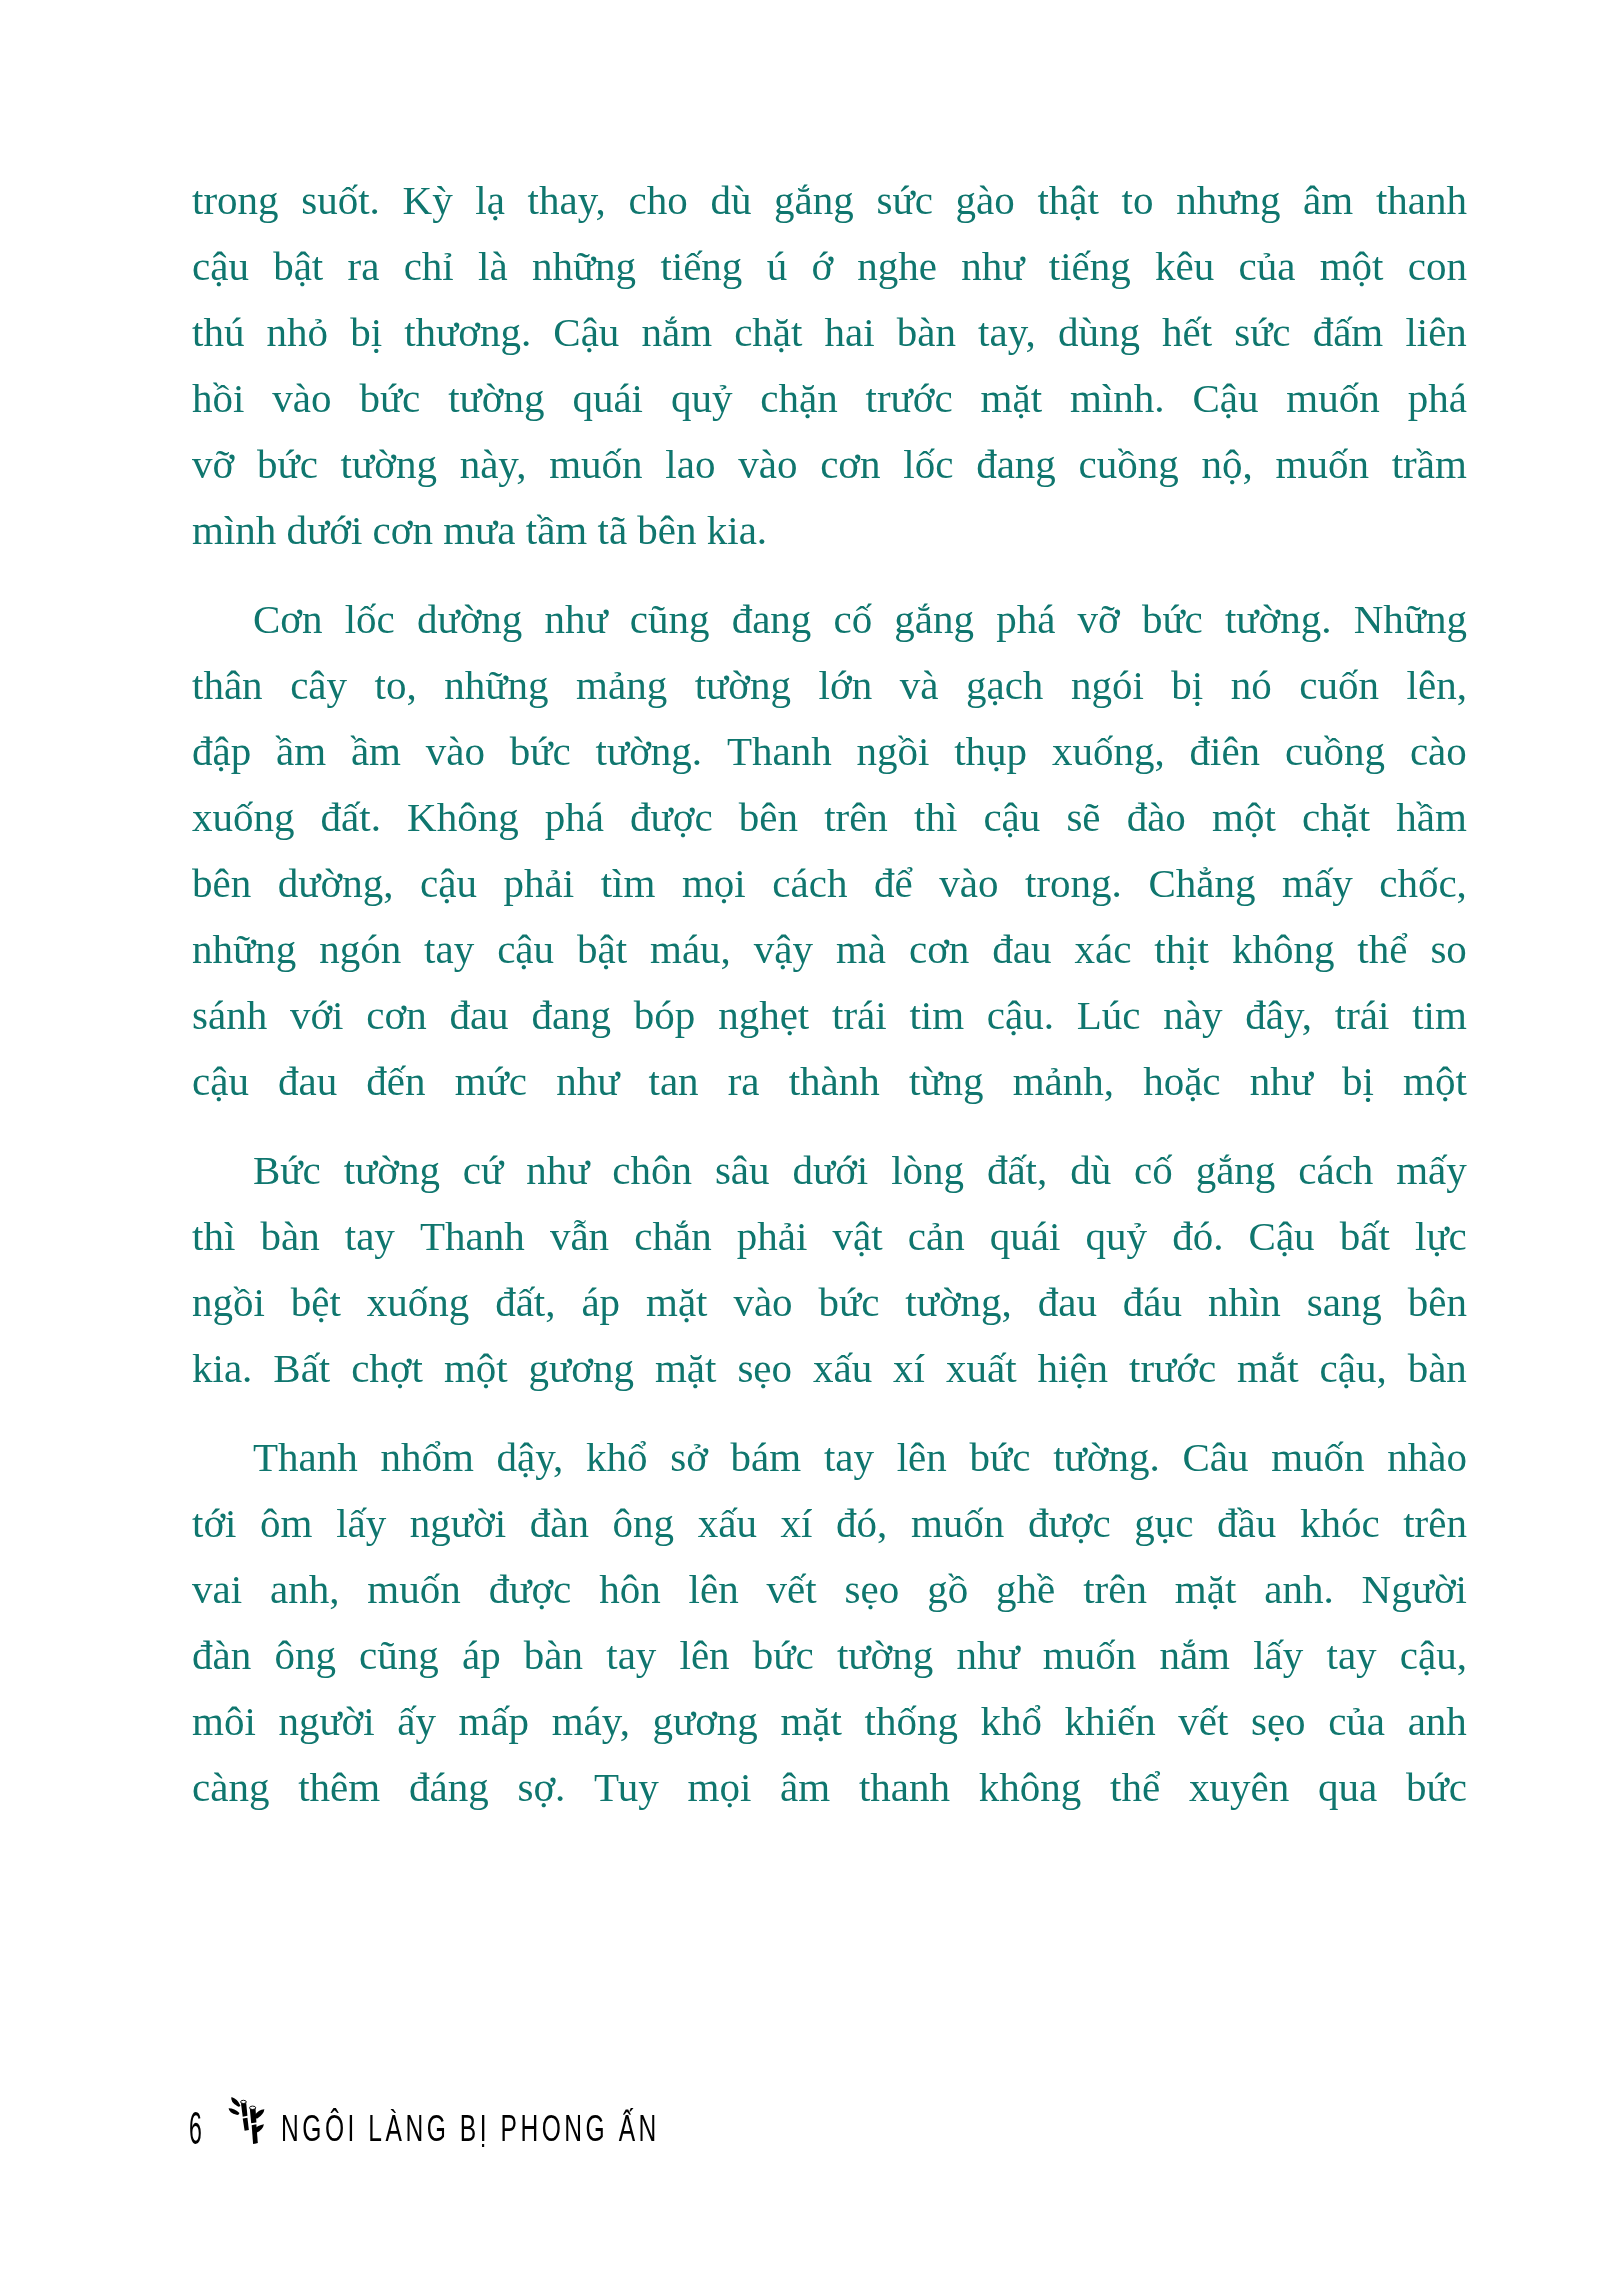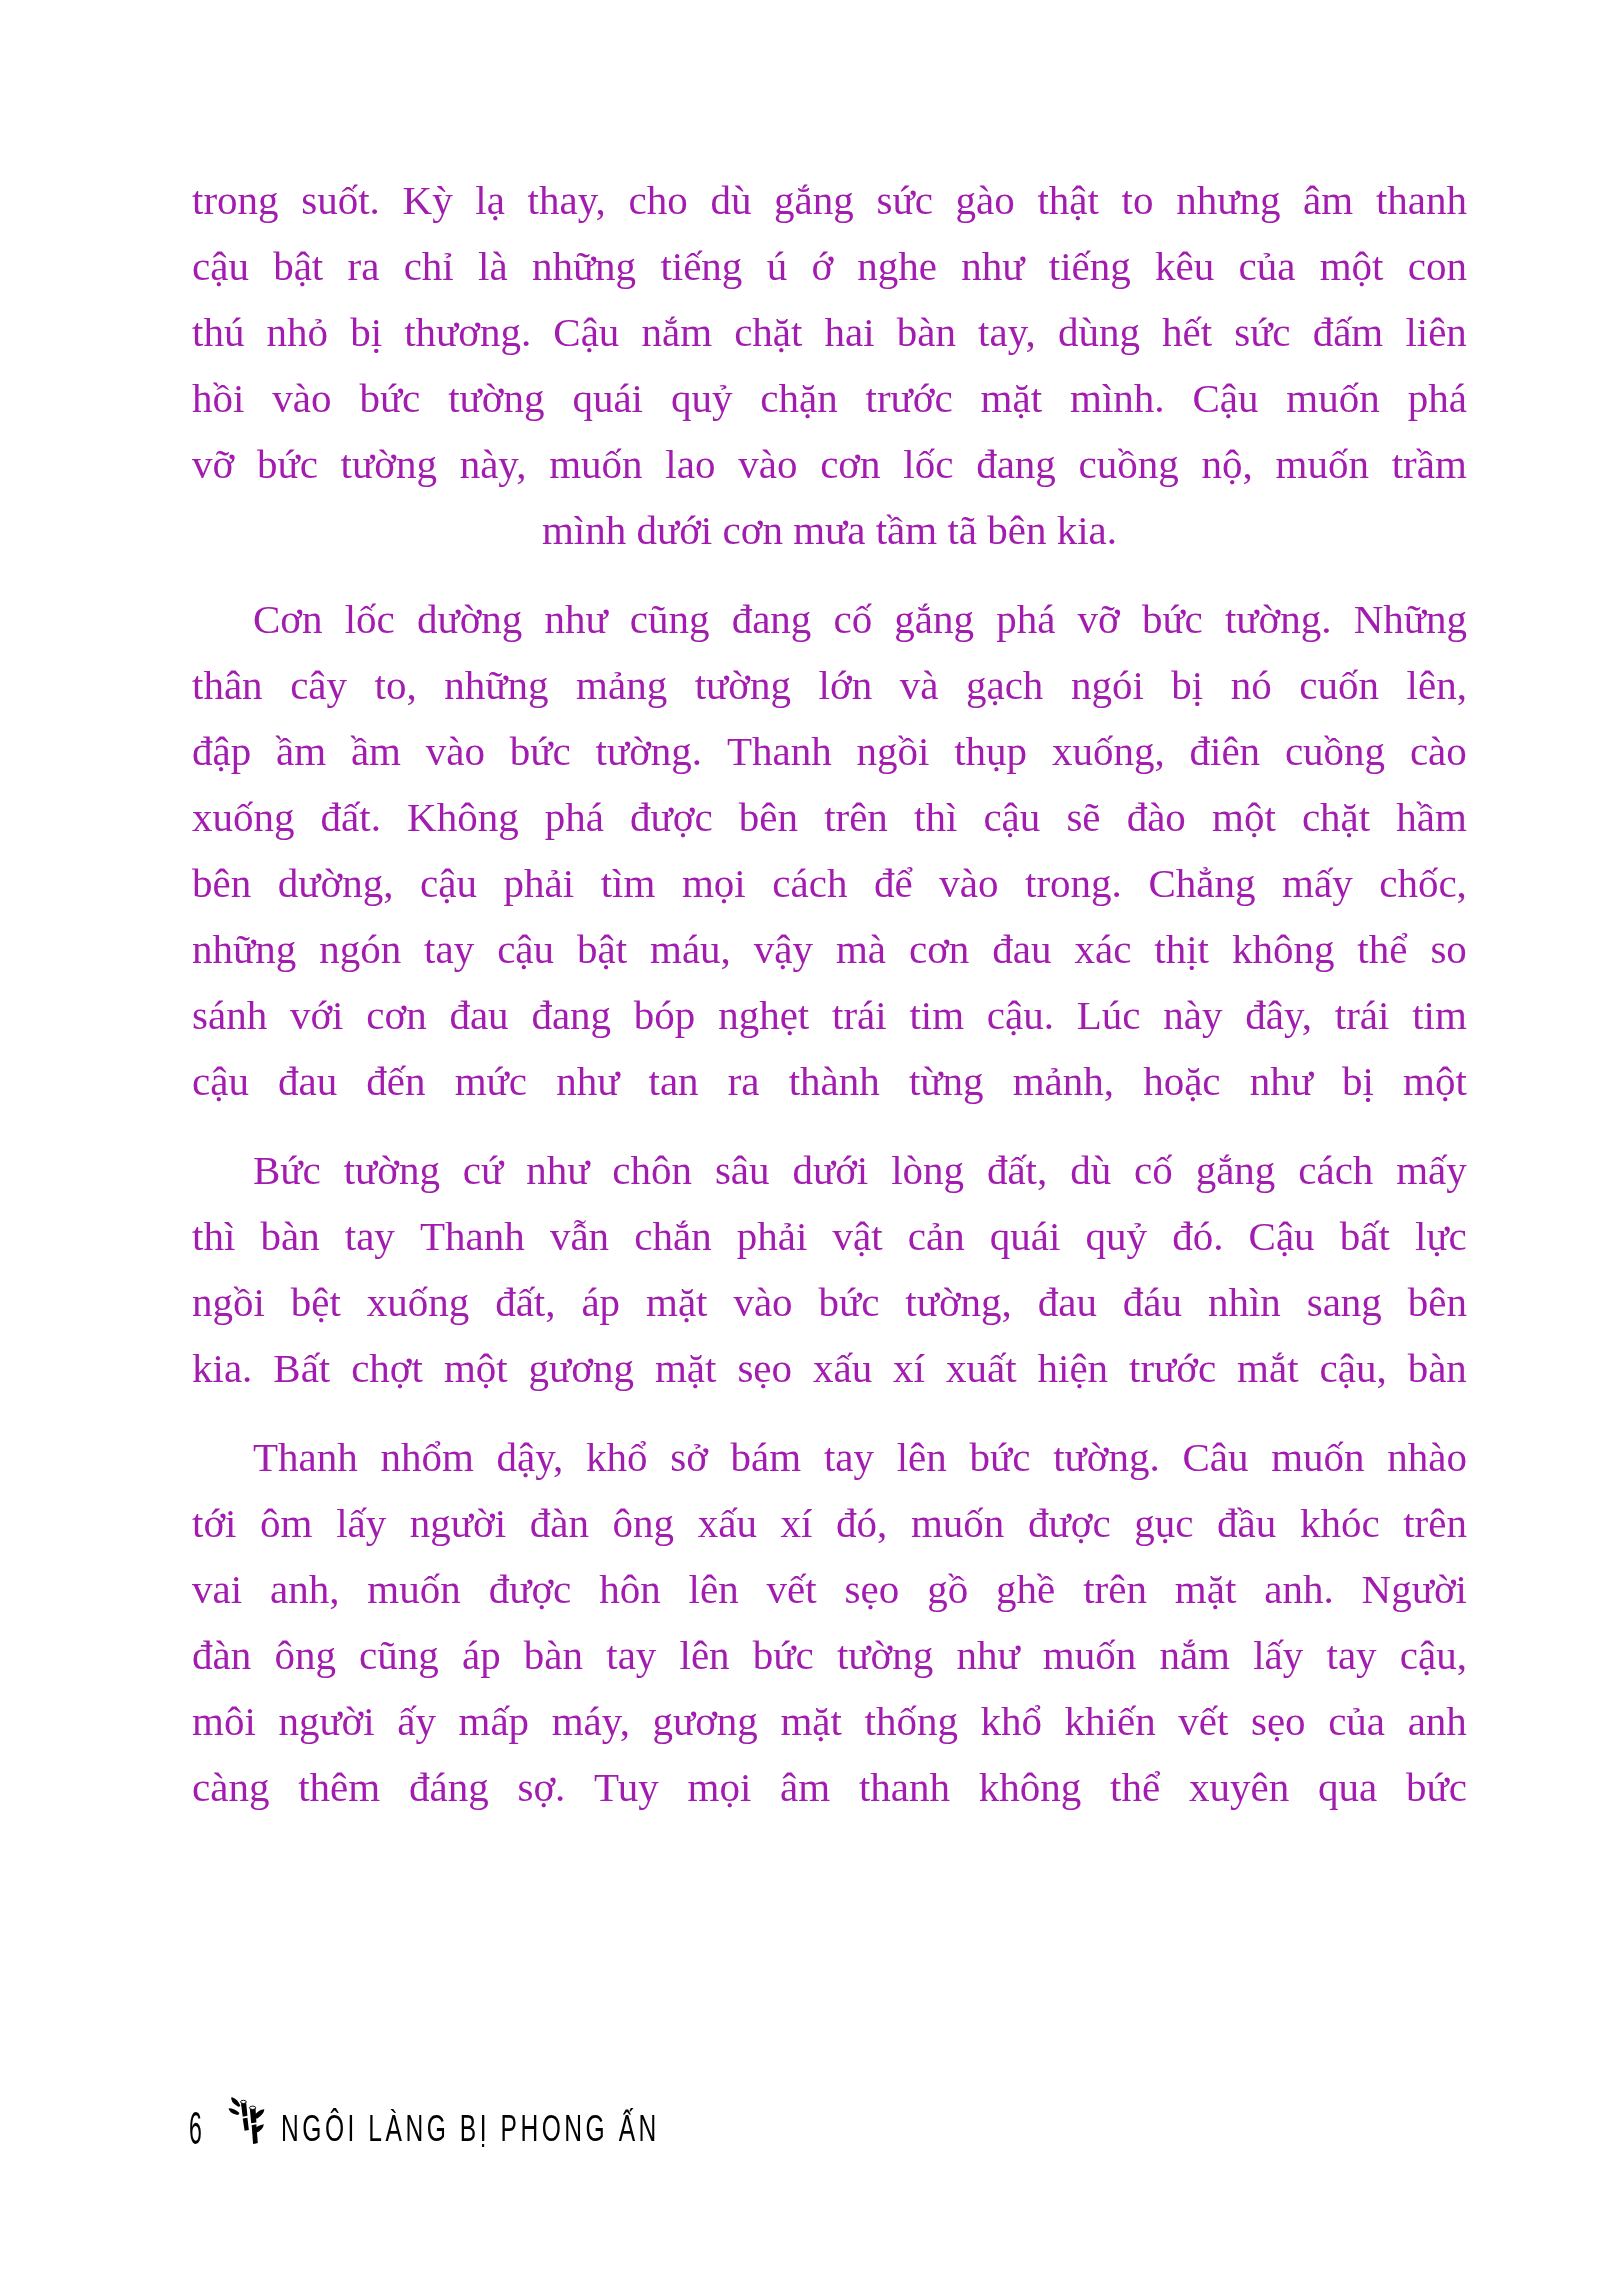--- a/index.html
+++ b/index.html
@@ -19,21 +19,21 @@
     position: absolute;
     inset: 0;
     background: #ffffff;
   }
   .text-block {
     position: absolute;
     left: 192px;
     top: 167px;
     width: 1275px;
     font-size: 41px;
-    color: #a21caf;
+    color: #0f766e;
   }
   .para {
     margin: 0 0 23px 0;
   }
   .para:last-child {
     margin-bottom: 0;
   }
   .line {
     height: 66px;
     line-height: 66px;
@@ -41,21 +41,21 @@
     justify-content: space-between;
     white-space: nowrap;
   }
   .line.indent {
     padding-left: 61px;
   }
   .line-last {
     height: 66px;
     line-height: 66px;
     white-space: nowrap;
-    text-align: center;
+    text-align: left;
   }
   .footer {
     position: absolute;
     left: 189px;
     top: 2091px;
     height: 57px;
     display: flex;
     align-items: flex-end;
     gap: 16px;
   }

